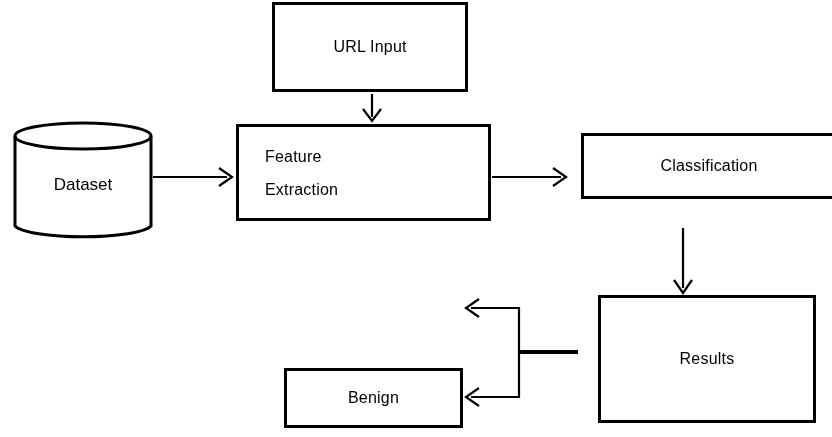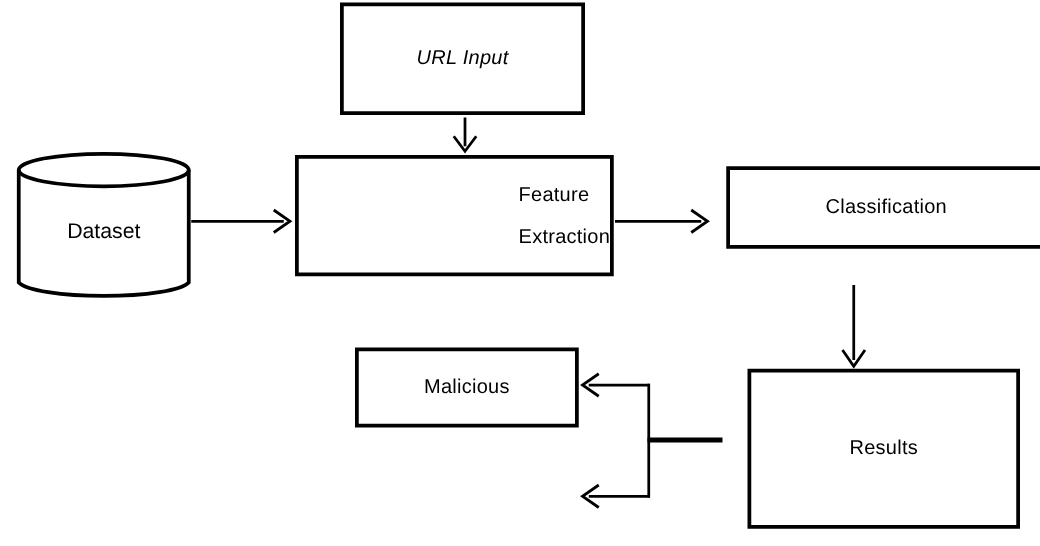--- a/index.html
+++ b/index.html
@@ -25,23 +25,23 @@
     border: 3px solid #000000;
     background: #ffffff;
     display: flex;
     align-items: center;
     justify-content: center;
     font-size: 16px;
     color: #000000;
     letter-spacing: 0.2px;
   }
 
-  .node-url-input      { left: 272px; top: 2px;   width: 196px; height: 90px; font-style: italic; }
+  .node-url-input      { left: 272px; top: 2px;   width: 196px; height: 90px; }
   .node-feature        { left: 236px; top: 124px; width: 255px; height: 97px;
-                         justify-content: flex-end; padding-left: 26px;
+                         justify-content: flex-start; padding-left: 26px;
                          white-space: pre-line; line-height: 33px; }
   .node-classification { left: 581px; top: 133px; width: 256px; height: 66px; }
   .node-results        { left: 577px; top: 295px; width: 218px; height: 128px; margin-left: 21px; }
   .node-malicious      { left: 284px; top: 278px; width: 179px; height: 64px; }
   .node-benign         { left: 284px; top: 368px; width: 179px; height: 60px; }
 
   .dataset-label {
     position: absolute;
     left: 13px; top: 160px;
     width: 140px; height: 50px;
@@ -120,18 +120,18 @@
   </div>
 
   <div class="node node-classification">
     <span>Classification</span>
   </div>
 
   <div class="node node-results">
     <span>Results</span>
   </div>
 
-  <div class="node node-malicious">
-    <span>Malicious</span>
+
+  <div class="node node-benign">
+    <span>Benign</span>
   </div>
-
 
 </div>
 
 </body></html>

